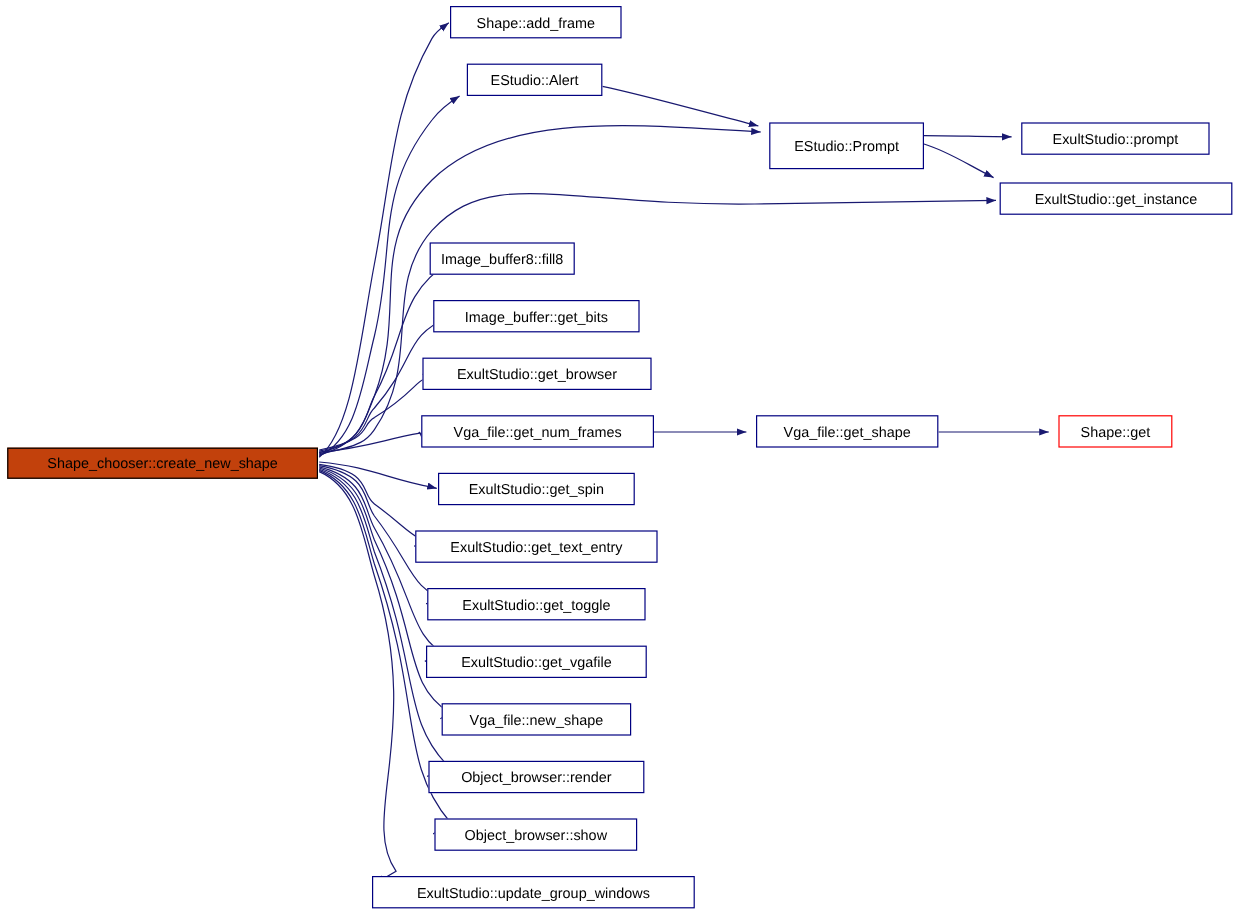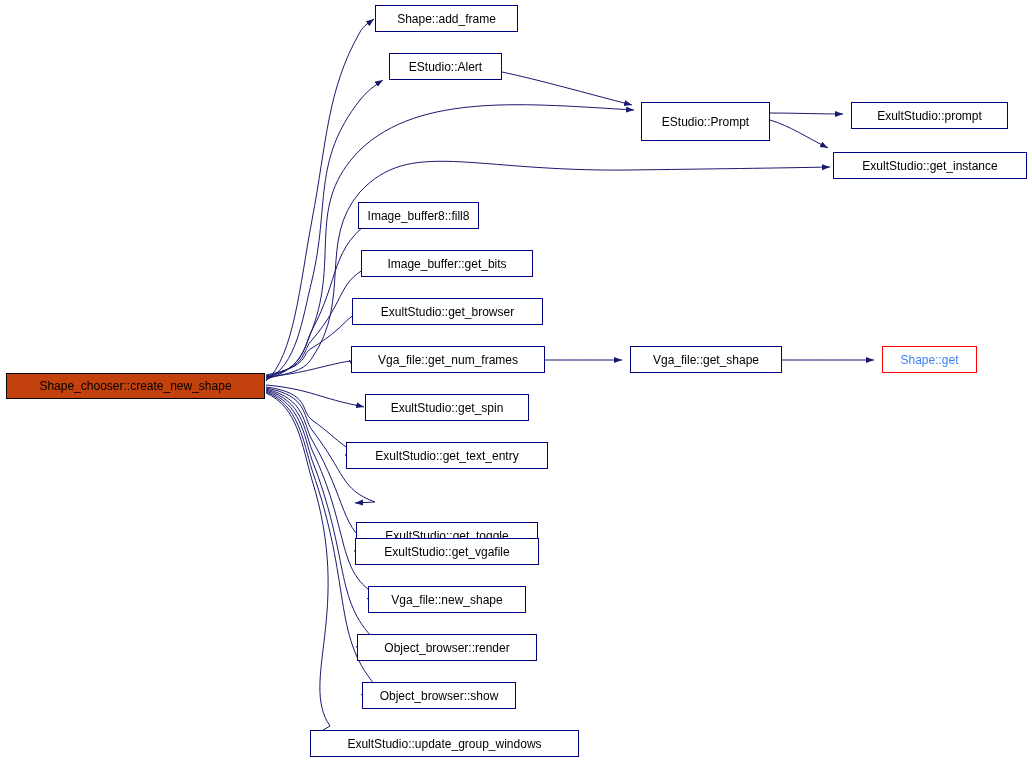--- a/index.html
+++ b/index.html
@@ -37,21 +37,21 @@
     white-space: nowrap;
     padding: 12px 6px;
   }
   .node.root {
     background: #c2410c;
     border-color: #000000;
     color: #000000;
   }
   .node.highlight {
     border-color: #ff0000;
-    color: #3b82f6;
+    color: #000000;
   }
 </style>
 </head>
 <body>
 
 <div id="canvas">
   <svg class="edges" viewBox="0 0 1032 760">
     <defs>
       <marker id="arrow" markerWidth="9" markerHeight="9" refX="8" refY="3" orient="auto" markerUnits="strokeWidth">
         <path d="M0,0 L0,6 L8,3 z" fill="#191970"></path>
@@ -89,20 +89,20 @@
       <div class="node" style="left: 851px; top: 102px; width: 157px; height: 27px;">ExultStudio::prompt</div>
       <div class="node" style="left: 833px; top: 152px; width: 194px; height: 27px;">ExultStudio::get_instance</div>
       <div class="node" style="left: 358px; top: 202px; width: 121px; height: 27px;">Image_buffer8::fill8</div>
       <div class="node" style="left: 361px; top: 250px; width: 172px; height: 27px;">Image_buffer::get_bits</div>
       <div class="node" style="left: 352px; top: 298px; width: 191px; height: 27px;">ExultStudio::get_browser</div>
       <div class="node" style="left: 351px; top: 346px; width: 194px; height: 27px;">Vga_file::get_num_frames</div>
       <div class="node" style="left: 630px; top: 346px; width: 152px; height: 27px;">Vga_file::get_shape</div>
       <div class="node highlight" style="left: 882px; top: 346px; width: 95px; height: 27px;">Shape::get</div>
       <div class="node" style="left: 365px; top: 394px; width: 164px; height: 27px;">ExultStudio::get_spin</div>
       <div class="node" style="left: 346px; top: 442px; width: 202px; height: 27px;">ExultStudio::get_text_entry</div>
-      <div class="node" style="left: 356px; top: 490px; width: 182px; height: 27px; margin-top: 32px;">ExultStudio::get_toggle</div>
+      <div class="node" style="left: 356px; top: 490px; width: 182px; height: 27px;">ExultStudio::get_toggle</div>
       <div class="node" style="left: 355px; top: 538px; width: 184px; height: 27px;">ExultStudio::get_vgafile</div>
       <div class="node" style="left: 368px; top: 586px; width: 158px; height: 27px;">Vga_file::new_shape</div>
       <div class="node" style="left: 357px; top: 634px; width: 180px; height: 27px;">Object_browser::render</div>
-      <div class="node" style="left: 362px; top: 682px; width: 154px; height: 27px;">Object_browser::show</div>
+      <div class="node" style="left: 362px; top: 682px; width: 169px; height: 27px;">Object_browser::show</div>
       <div class="node" style="left: 310px; top: 730px; width: 269px; height: 27px;">ExultStudio::update_group_windows</div>
     </div>
 </div>
 
 </body></html>

